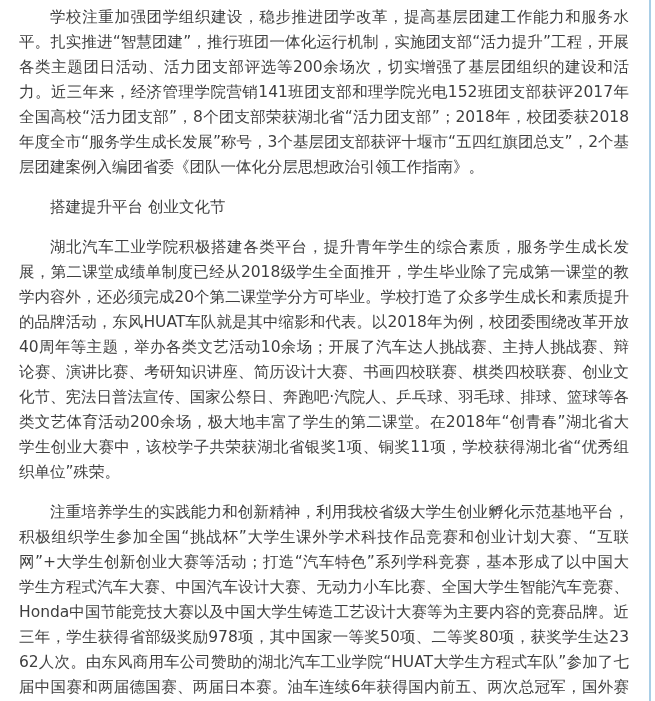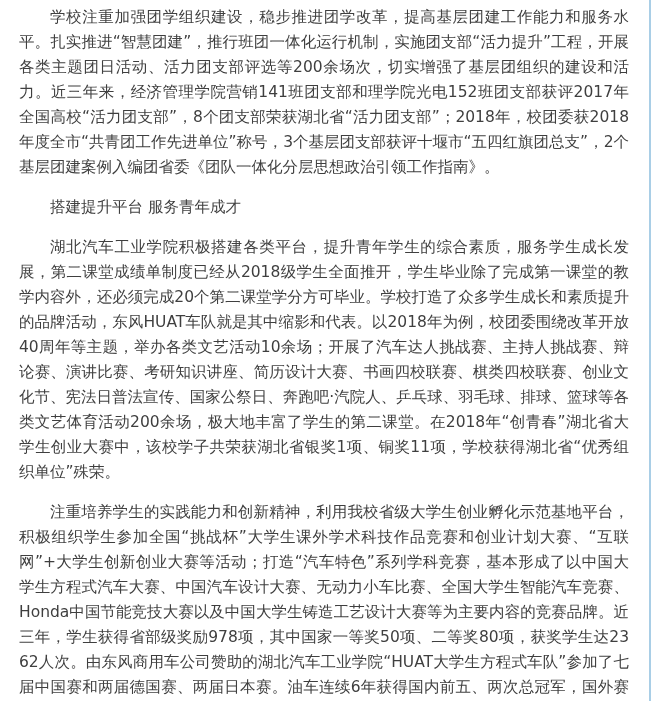--- a/index.html
+++ b/index.html
@@ -38,19 +38,19 @@
       right: 4px;
       width: 2px;
       height: 701px;
       background: #a9cee6;
     }
   </style>
 </head>
 <body>
 
 <div class="article">
-  <p class="body-paragraph">学校注重加强团学组织建设，稳步推进团学改革，提高基层团建工作能力和服务水平。扎实推进“智慧团建”，推行班团一体化运行机制，实施团支部“活力提升”工程，开展各类主题团日活动、活力团支部评选等200余场次，切实增强了基层团组织的建设和活力。近三年来，经济管理学院营销141班团支部和理学院光电152班团支部获评2017年全国高校“活力团支部”，8个团支部荣获湖北省“活力团支部”；2018年，校团委获2018年度全市“共青团工作先进单位”称号，3个基层团支部获评十堰市“五四红旗团总支”，2个基层团建案例入编团省委《团队一体化分层思想政治引领工作指南》。</p>
-  <p class="section-heading">搭建提升平台 服务青年成才</p>
+  <p class="body-paragraph">学校注重加强团学组织建设，稳步推进团学改革，提高基层团建工作能力和服务水平。扎实推进“智慧团建”，推行班团一体化运行机制，实施团支部“活力提升”工程，开展各类主题团日活动、活力团支部评选等200余场次，切实增强了基层团组织的建设和活力。近三年来，经济管理学院营销141班团支部和理学院光电152班团支部获评2017年全国高校“活力团支部”，8个团支部荣获湖北省“活力团支部”；2018年，校团委获2018年度全市“服务学生成长发展”称号，3个基层团支部获评十堰市“五四红旗团总支”，2个基层团建案例入编团省委《团队一体化分层思想政治引领工作指南》。</p>
+  <p class="section-heading">搭建提升平台 创业文化节</p>
   <p class="body-paragraph">湖北汽车工业学院积极搭建各类平台，提升青年学生的综合素质，服务学生成长发展，第二课堂成绩单制度已经从2018级学生全面推开，学生毕业除了完成第一课堂的教学内容外，还必须完成20个第二课堂学分方可毕业。学校打造了众多学生成长和素质提升的品牌活动，东风HUAT车队就是其中缩影和代表。以2018年为例，校团委围绕改革开放40周年等主题，举办各类文艺活动10余场；开展了汽车达人挑战赛、主持人挑战赛、辩论赛、演讲比赛、考研知识讲座、简历设计大赛、书画四校联赛、棋类四校联赛、创业文化节、宪法日普法宣传、国家公祭日、奔跑吧·汽院人、乒乓球、羽毛球、排球、篮球等各类文艺体育活动200余场，极大地丰富了学生的第二课堂。在2018年“创青春”湖北省大学生创业大赛中，该校学子共荣获湖北省银奖1项、铜奖11项，学校获得湖北省“优秀组织单位”殊荣。</p>
   <p class="body-paragraph">注重培养学生的实践能力和创新精神，利用我校省级大学生创业孵化示范基地平台，积极组织学生参加全国“挑战杯”大学生课外学术科技作品竞赛和创业计划大赛、“互联网”+大学生创新创业大赛等活动；打造“汽车特色”系列学科竞赛，基本形成了以中国大学生方程式汽车大赛、中国汽车设计大赛、无动力小车比赛、全国大学生智能汽车竞赛、Honda中国节能竞技大赛以及中国大学生铸造工艺设计大赛等为主要内容的竞赛品牌。近三年，学生获得省部级奖励978项，其中国家一等奖50项、二等奖80项，获奖学生达2362人次。由东风商用车公司赞助的湖北汽车工业学院“HUAT大学生方程式车队”参加了七届中国赛和两届德国赛、两届日本赛。油车连续6年获得国内前五、两次总冠军，国外赛中均刷新国内大学生在当时世界比赛的记录，成为国内一流的大学生车队。2017年在备受瞩目的</p>
 </div>
 
 <div class="right-border"></div>
 
 </body></html>

